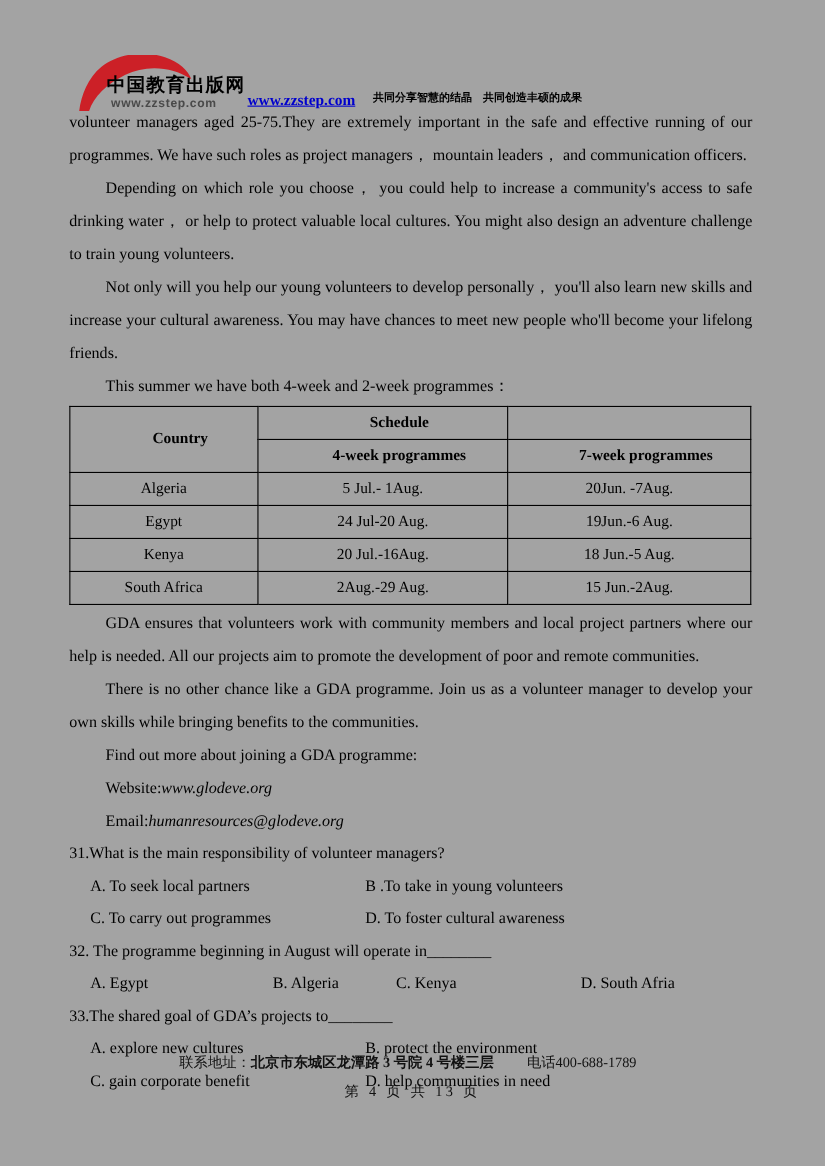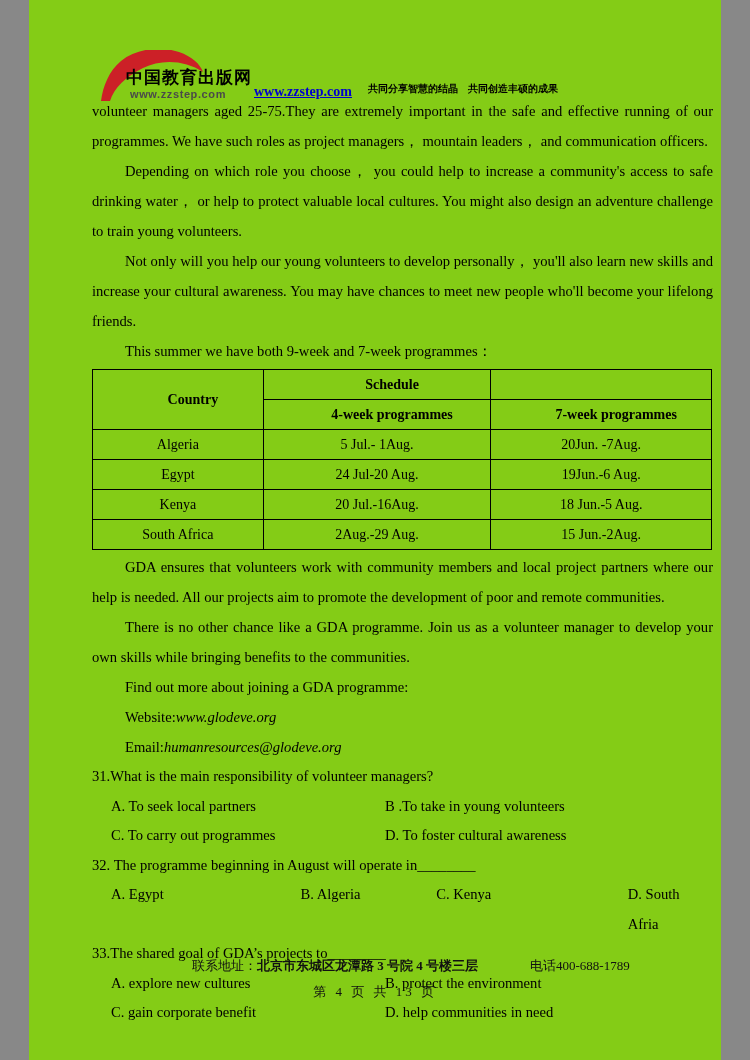--- a/index.html
+++ b/index.html
@@ -1,19 +1,19 @@
 <!DOCTYPE html>
 <html><head>
 <meta charset="utf-8">
 <style>
   * { margin:0; padding:0; box-sizing:border-box; }
   html,body { background:#888; }
   .page {
-    position:relative; width:692px; height:1060px; margin:0 auto;
-    background:#84cc16; overflow:hidden;
+    position:relative; width:750px; height:1060px; margin:0 auto;
+    background:#a3a3a3; overflow:hidden;
     font-family:"Liberation Serif","DejaVu Serif",serif; color:#000;
   }
   
   .logo-swoosh { position:absolute; left:70px; top:50px; width:106px; height:53px; }
   .logo-title {
     position:absolute; left:97px; top:66px; font-size:17px; font-weight:bold;
     font-family:"Liberation Serif","DejaVu Serif",serif; letter-spacing:1px; white-space:nowrap;
   }
   .logo-sub {
     position:absolute; left:101px; top:88px; font-size:11px; font-weight:bold;
@@ -37,32 +37,32 @@
   
   table.sched {
     border-collapse:collapse; width:620px; margin:3px 0 2px 0;
     font-size:14px; text-align:center;
   }
   table.sched th, table.sched td { border:1px solid #000; height:30px; padding:0 4px; }
   table.sched th { font-weight:bold;padding-left:34px; }
   .c-country { width:171px; } .c-w4 { width:228px; } .c-w7 { width:221px; }
   
   .q { line-height:29.5px; text-align:left; }
-  .opt-row { display:flex; line-height:29.5px; padding-left:19px;gap:24px; }
+  .opt-row { display:flex; line-height:29.5px; padding-left:19px; }
   .w250 { display:inline-block; width:250px; }
   .w166 { display:inline-block; width:166px; }
   .w112 { display:inline-block; width:112px; }
   .w168 { display:inline-block; width:168px; }
   
   .footer-line1 {
     position:absolute; left:163px; top:957px; font-size:13px; white-space:nowrap;
     font-family:"Liberation Serif","DejaVu Serif",serif; color:#111;
   }
   .footer-addr { font-family:Liberation Serif, serif; font-weight:bold; }
-  .footer-phone-label { margin-left:52px; }
+  .footer-phone-label { margin-left:30px; }
   .footer-phone { margin-left:0; }
   .footer-line2 {
     position:absolute; left:0; right:0; top:983px; text-align:center;
     font-size:13px; letter-spacing:3px; color:#111;
   }
 </style>
 </head>
 <body>
 
 <div class="page">
@@ -74,21 +74,21 @@
   <div class="logo-title">中国教育出版网</div>
   <div class="logo-sub">www.zzstep.com</div>
   <a class="site-link">www.zzstep.com</a>
   <div class="slogan">共同分享智慧的结晶　共同创造丰硕的成果</div>
 
   <div class="doc">
 
     <p class="noind">volunteer managers aged 25-75.They are extremely important in the safe and effective running of our programmes. We have such roles as project managers， mountain leaders， and communication officers.</p>
     <p class="ind">Depending on which role you choose， you could help to increase a community's access to safe drinking water， or help to protect valuable local cultures. You might also design an adventure challenge to train young volunteers.</p>
     <p class="ind">Not only will you help our young volunteers to develop personally， you'll also learn new skills and increase your cultural awareness. You may have chances to meet new people who'll become your lifelong friends.</p>
-    <p class="ind">This summer we have both 9-week and 7-week programmes：</p>
+    <p class="ind">This summer we have both 4-week and 2-week programmes：</p>
 
     <table class="sched">
       <tbody>
           <tr>
         <th class="c-country" rowspan="2">Country</th>
         <th class="c-w4">Schedule</th>
         <th class="c-w7"></th>
       </tr>
       <tr>
         <th>4-week programmes</th>

